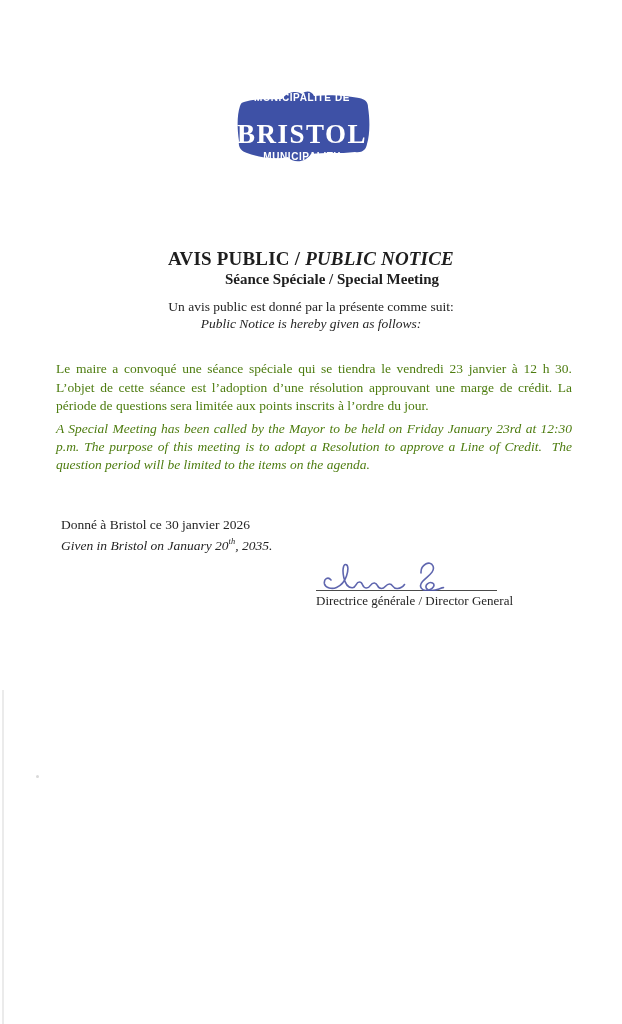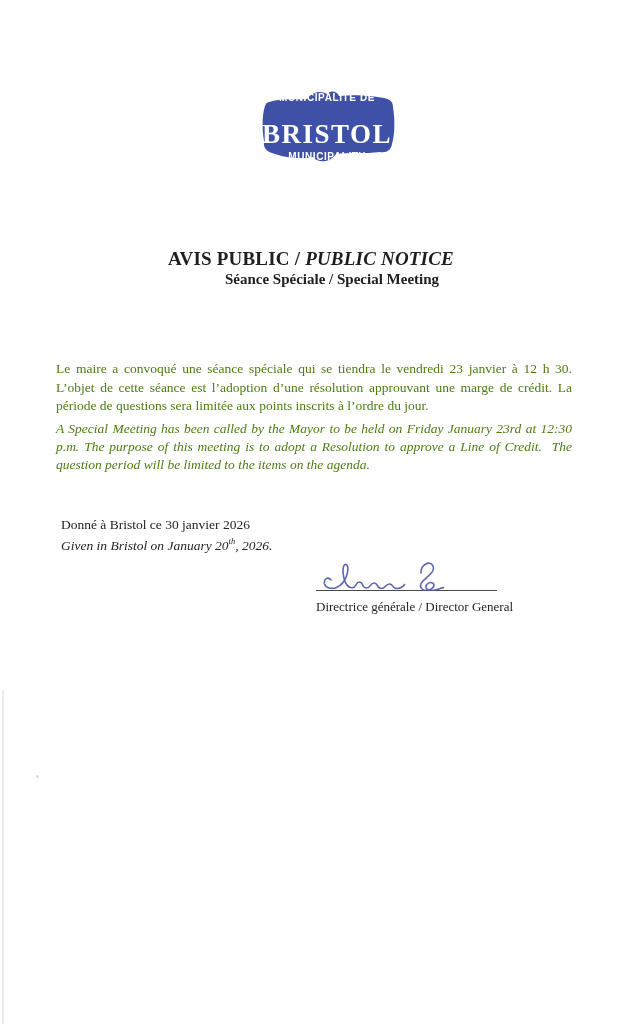--- a/index.html
+++ b/index.html
@@ -7,21 +7,21 @@
   .page {
     position:relative;
     width:622px; height:1024px;
     background:#ffffff;
     font-family:"Liberation Serif", serif;
     color:#222222;
     overflow:hidden;
   }
 
   
-  .badge { position:absolute; left:257px; top:87px; width:140px; height:80px; }
+  .badge { position:absolute; left:232px; top:87px; width:140px; height:80px; }
   .badge svg { position:absolute; left:0; top:0; width:140px; height:80px; }
   .badge-text {
     position:absolute; left:0; top:0; width:100%; height:100%;
     display:flex; flex-direction:column; align-items:center; justify-content:center;
     color:#ffffff; text-align:center;
   }
   .badge-small {
     font-family:"Liberation Sans", sans-serif;
     font-weight:bold; font-size:10px; letter-spacing:0.6px; line-height:1.1;
   }
@@ -65,21 +65,21 @@
     font-size:13.5px; line-height:16.5px; color:#242424;
   }
   .dateline .it { font-style:italic; }
   .dateline sup { font-size:0.62em; vertical-align:super;margin-top:33px; }
 
   
   .sigblock { position:absolute; left:316px; top:559px; width:200px; }
   .sig-ink { display:block; width:130px; height:32px; margin:0 0 -1px 6px; }
   .sig-line { width:181px; border-top:1.2px solid #4a4a4a; height:0; }
   .sig-role {
-    font-size:13px; color:#242424; margin-top:8px; white-space:nowrap;
+    font-size:13px; color:#242424; margin-top:2px; white-space:nowrap;
   }
 
   
   .scan-edge {
     position:absolute; left:2px; top:690px; width:1.5px; height:334px;
     background:#ebebeb;
   }
   .scan-speck {
     position:absolute; left:36px; top:775px; width:3px; height:3px;
     background:#d9d9d9; border-radius:50%;
@@ -111,27 +111,31 @@
       <div class="badge-small">MUNICIPALITÉ DE</div>
       <div class="badge-name">BRISTOL</div>
       <div class="badge-small">MUNICIPALITY</div>
     </div>
   </div>
 
   <div class="title"><span>AVIS PUBLIC</span><span> / </span><span class="it">PUBLIC NOTICE</span></div>
 
   <div class="subtitle">Séance Spéciale / Special Meeting</div>
 
+  <div class="intro">
+    <div>Un avis public est donné par la présente comme suit:</div>
+    <div class="it">Public Notice is hereby given as follows:</div>
+  </div>
 
   <div class="para para-fr">Le maire a convoqué une séance spéciale qui se tiendra le vendredi 23 janvier à 12 h 30.  L’objet de cette séance est l’adoption d’une résolution approuvant une marge de crédit. La période de questions sera limitée aux points inscrits à l’ordre du jour.</div>
   <div class="para para-en">A Special Meeting has been called by the Mayor to be held on Friday January 23rd at 12:30 p.m. The purpose of this meeting is to adopt a Resolution to approve a Line of Credit.  The question period will be limited to the items on the agenda.</div>
 
   <div class="dateline">
     <div>Donné à Bristol ce 30 janvier 2026</div>
-    <div class="it"><span>Given in Bristol on January 20</span><sup>th</sup><span>, 2026.</span></div>
+    <div class="it"><span>Given in Bristol on January 20</span><sup>th</sup><span>, 2035.</span></div>
   </div>
 
   <div class="sigblock">
     <svg class="sig-ink" viewBox="0 0 130 32" aria-hidden="true">
       <g fill="none" stroke="#4e56a6" stroke-width="1.6" stroke-linecap="round" stroke-linejoin="round" opacity="0.9">
         <path d="M 9 21 C 6 17, 1.5 20, 2.5 25 C 3.5 29, 10 30.5, 14.5 28.5
                  C 19 26.5, 22.5 23, 24.5 17 C 26.5 11, 26.5 5.5, 23.5 5.5
                  C 21 5.5, 20.3 12, 21.8 18.5 C 23 24, 26 29, 30.5 28.7
                  C 34.5 28.4, 33.5 23, 37.5 23 C 41.5 23, 39.5 29, 44.5 29
                  C 49 29, 48 23.5, 52.5 24 C 56.5 24.5, 54.5 29.5, 59.5 29.5

